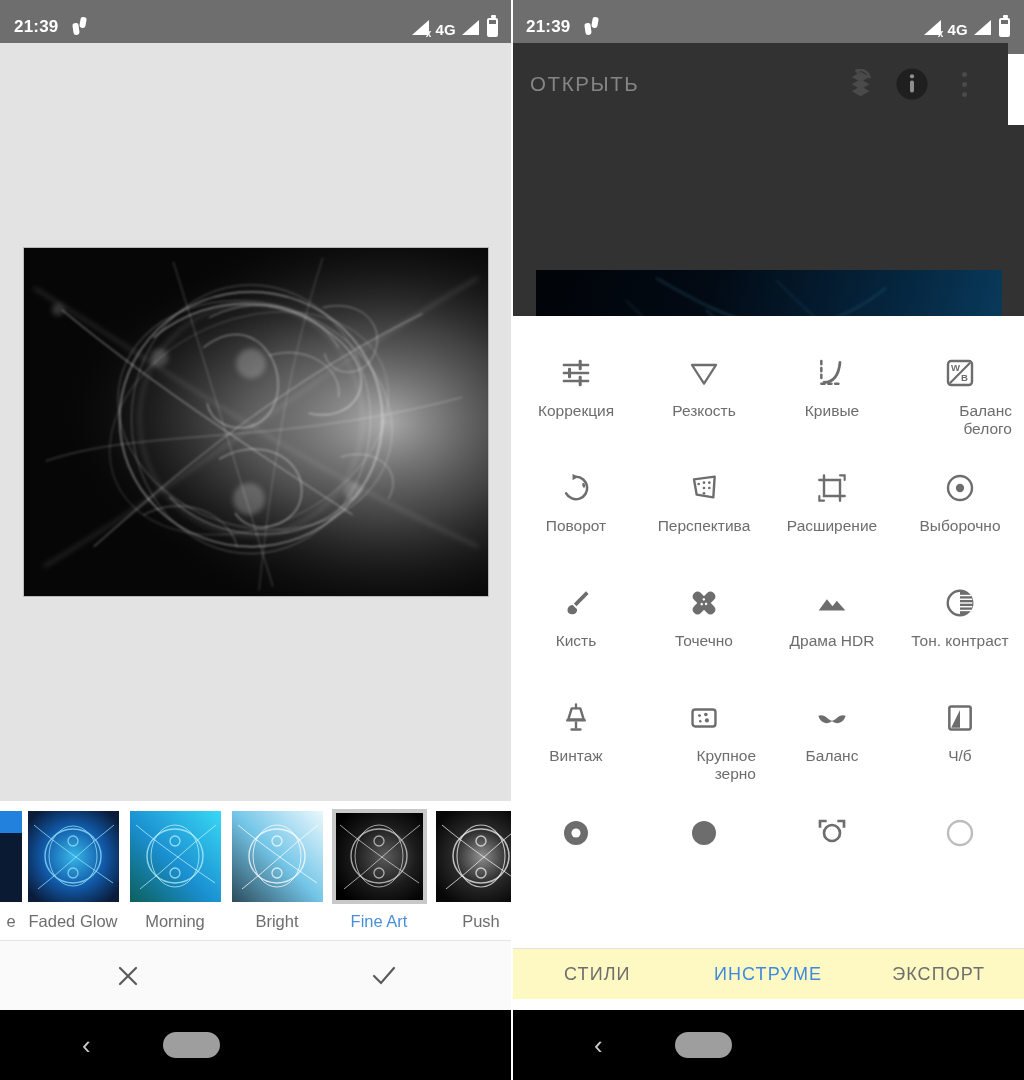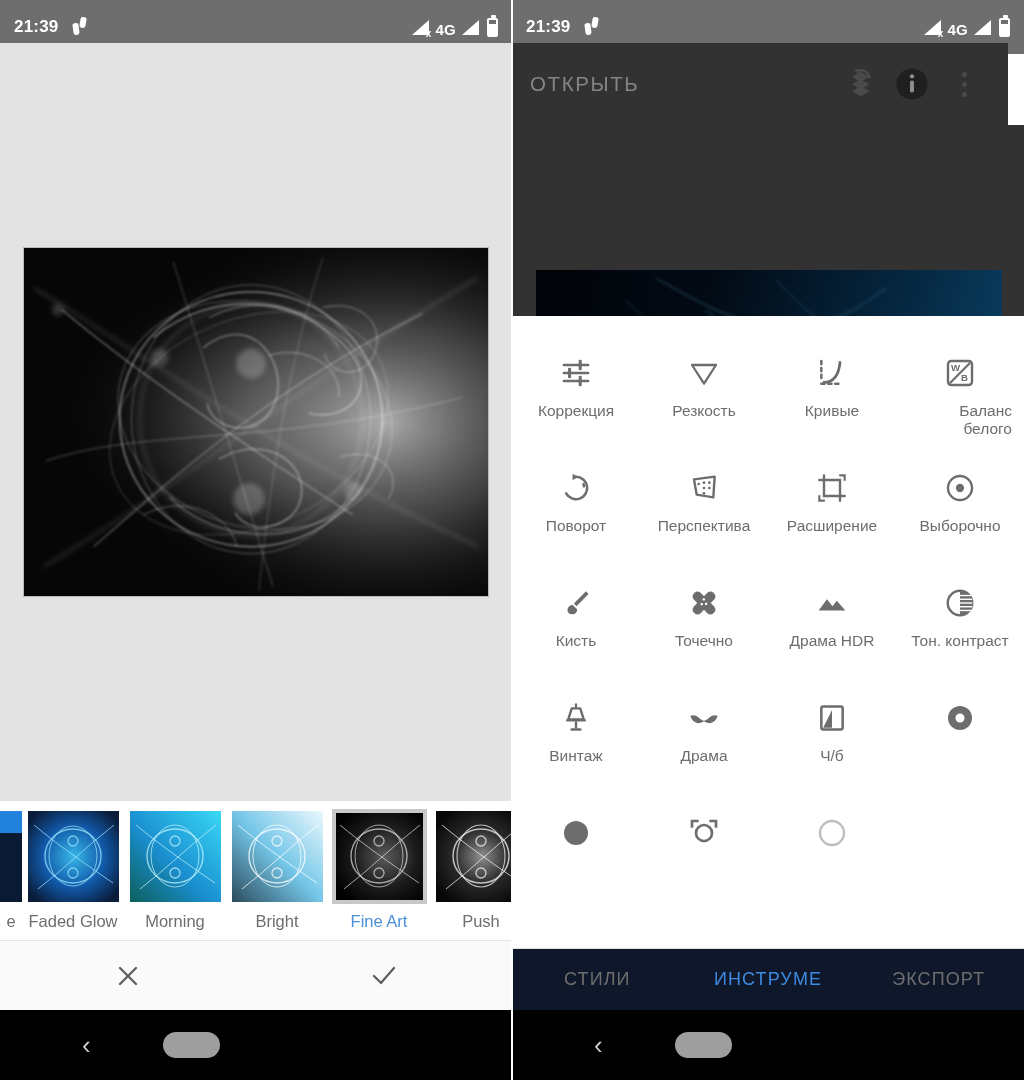--- a/index.html
+++ b/index.html
@@ -145,22 +145,22 @@
   }
   .tool-ico { height: 46px; display: flex; align-items: center; justify-content: center; }
   .tool-ico svg { fill: #6d6d6d; }
   .tool-label {
     margin-top: 6px; font-size: 15.5px; color: #6d6d6d; line-height: 1.18;
     text-align: right; max-width: 104px; word-break: break-word;
   }
 
   
   .tabbar {
-    position: absolute; top: 948px; left: 0; width: 512px; height: 62px;
-    background: #0f172a; border-top: 1px solid #e2e2e2;
+    position: absolute; top: 948px; left: 0; width: 512px; height: 51px;
+    background: #fef9c3; border-top: 1px solid #e2e2e2;
     display: flex; align-items: center;
   }
   .tab {
     flex: 1; text-align: center; font-size: 18px; color: #6e6e6e;
     letter-spacing: 1.1px; white-space: nowrap; overflow: hidden;
   }
   .tab.active { color: #3d8ae0; }
 </style>
 </head>
 <body>
@@ -641,28 +641,40 @@
               <path d="M12 1.8 L12 4.6" stroke="#6d6d6d" stroke-width="1.7" stroke-linecap="round"></path>
               <path d="M6.2 13 L8.8 4.8 L15.2 4.8 L17.8 13 Z" fill="none" stroke="#6d6d6d" stroke-width="1.8" stroke-linejoin="round"></path>
               <rect x="4.6" y="12.8" width="14.8" height="1.9" rx="0.9" fill="#6d6d6d"></rect>
               <rect x="11.1" y="14.6" width="1.8" height="5.3" fill="#6d6d6d"></rect>
               <rect x="7.8" y="19.6" width="8.4" height="1.9" rx="0.9" fill="#6d6d6d"></rect>
             </svg>
           </div>
           <div class="tool-label">Винтаж</div>
         </div>
 
+        <div class="tool">
+          <div class="tool-ico">
+            <svg width="32" height="32" viewBox="0 0 24 24">
+              <rect x="3.4" y="5.6" width="17.2" height="12.8" rx="2" fill="none" stroke="#6d6d6d" stroke-width="1.8"></rect>
+              <circle cx="8.6" cy="10.2" r="1.1" fill="#6d6d6d"></circle>
+              <circle cx="13.4" cy="9.4" r="1.35" fill="#6d6d6d"></circle>
+              <circle cx="14.2" cy="13.8" r="1.55" fill="#6d6d6d"></circle>
+              <circle cx="9.2" cy="14.4" r="0.95" fill="#6d6d6d"></circle>
+            </svg>
+          </div>
+          <div class="tool-label">Крупное зерно</div>
+        </div>
 
         <div class="tool">
           <div class="tool-ico">
             <svg width="32" height="32" viewBox="0 0 24 24">
               <path d="M1.8 10.4 C4.2 9.4 6.6 10.4 8.6 12.2 C10 13.5 10.9 14 12 14 C13.1 14 14 13.5 15.4 12.2 C17.4 10.4 19.8 9.4 22.2 10.4 C21 14.8 17.4 16.6 14.4 15.6 C13.3 15.2 12.6 14.8 12 14.4 C11.4 14.8 10.7 15.2 9.6 15.6 C6.6 16.6 3 14.8 1.8 10.4 Z" fill="#6d6d6d"></path>
             </svg>
           </div>
-          <div class="tool-label">Драма</div>
+          <div class="tool-label">Баланс</div>
         </div>
 
 
         <div class="tool">
           <div class="tool-ico">
             <svg width="32" height="32" viewBox="0 0 24 24">
               <rect x="4" y="3.4" width="16" height="17.2" rx="1.4" fill="none" stroke="#6d6d6d" stroke-width="1.9"></rect>
               <path d="M5.4 19.4 L12 6 L12 19.4 Z" fill="#6d6d6d"></path>
             </svg>
           </div>

